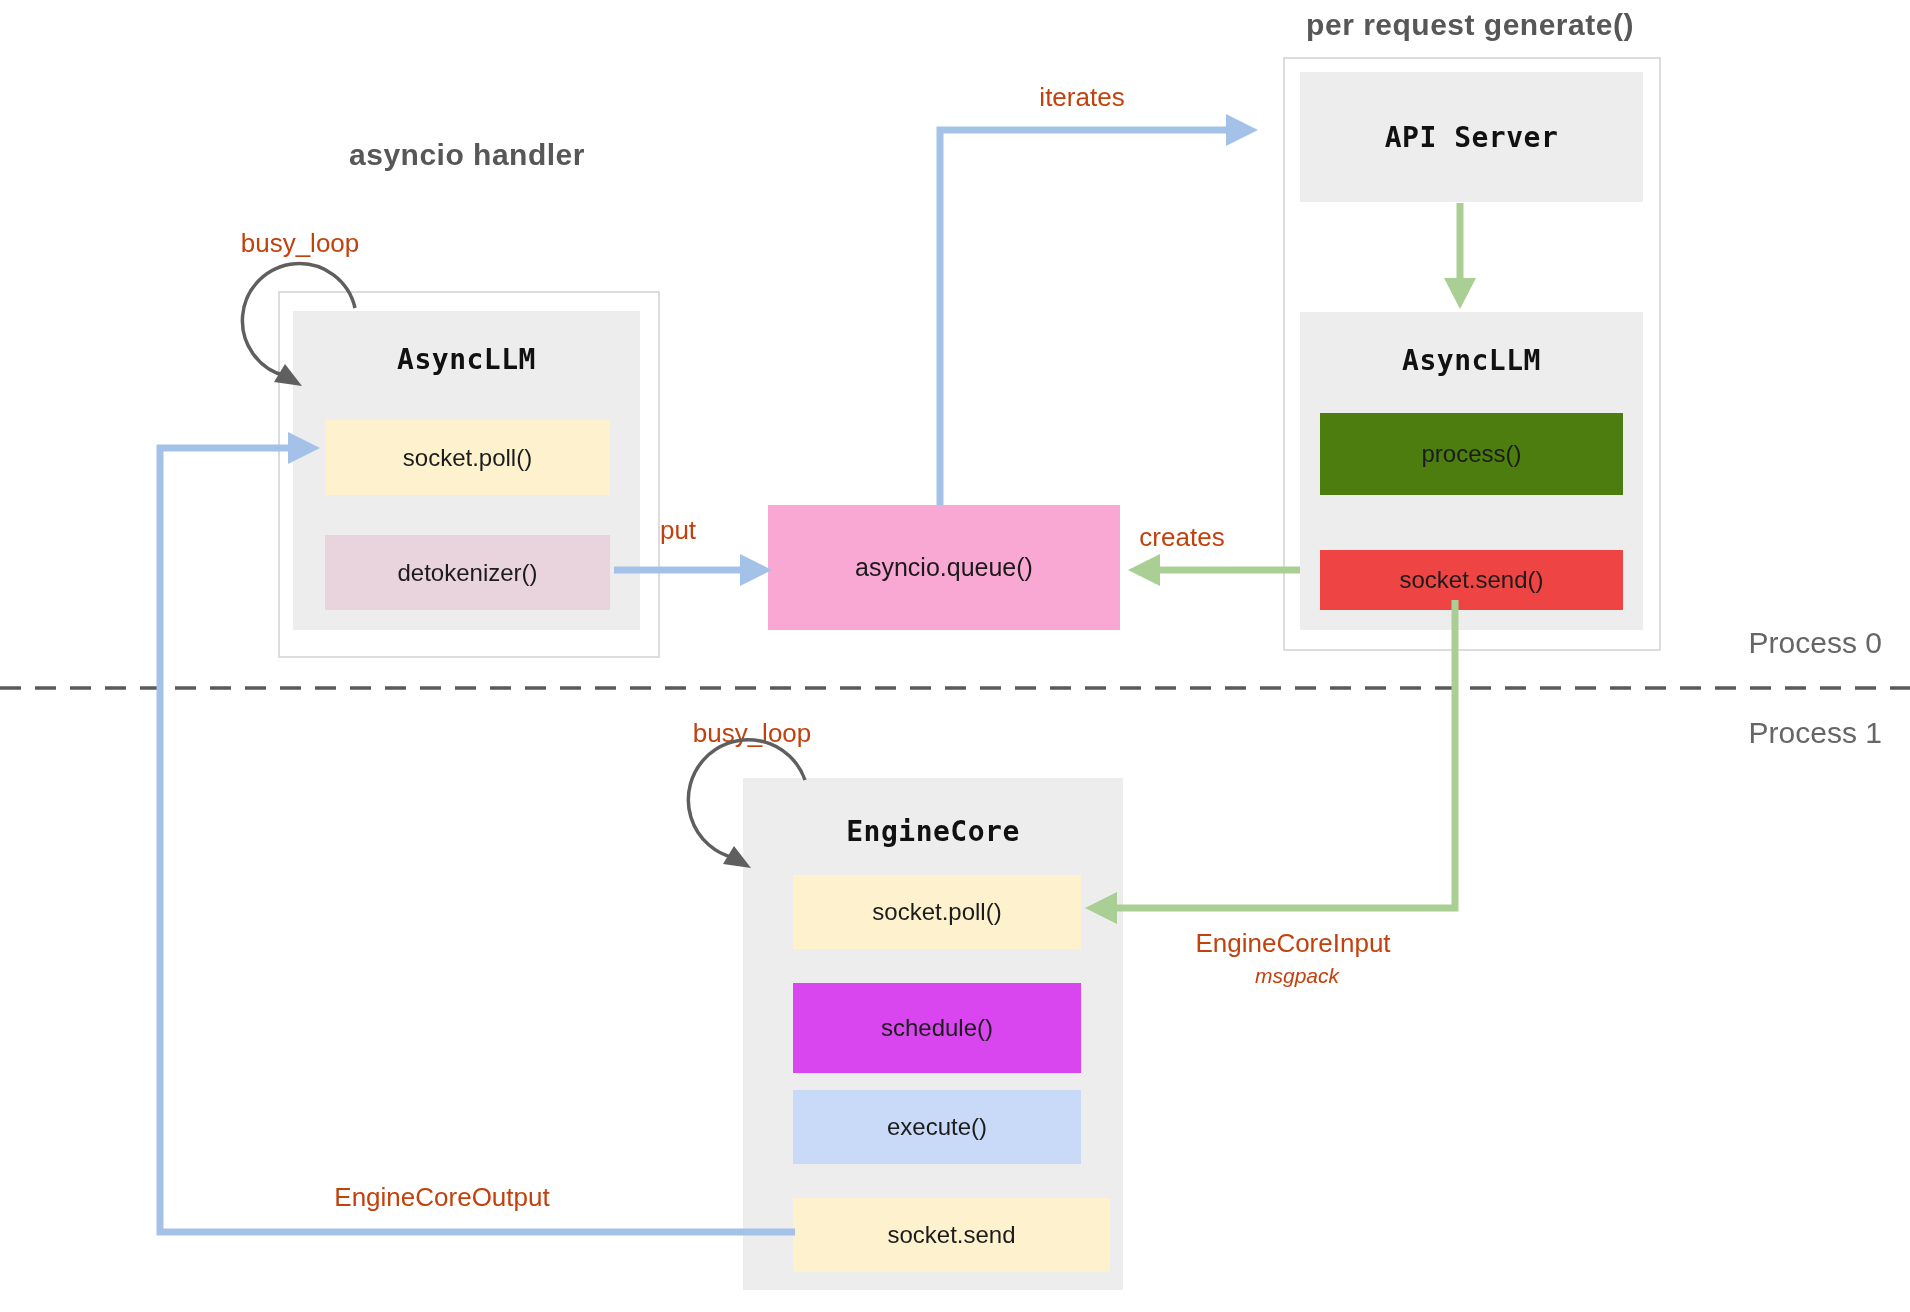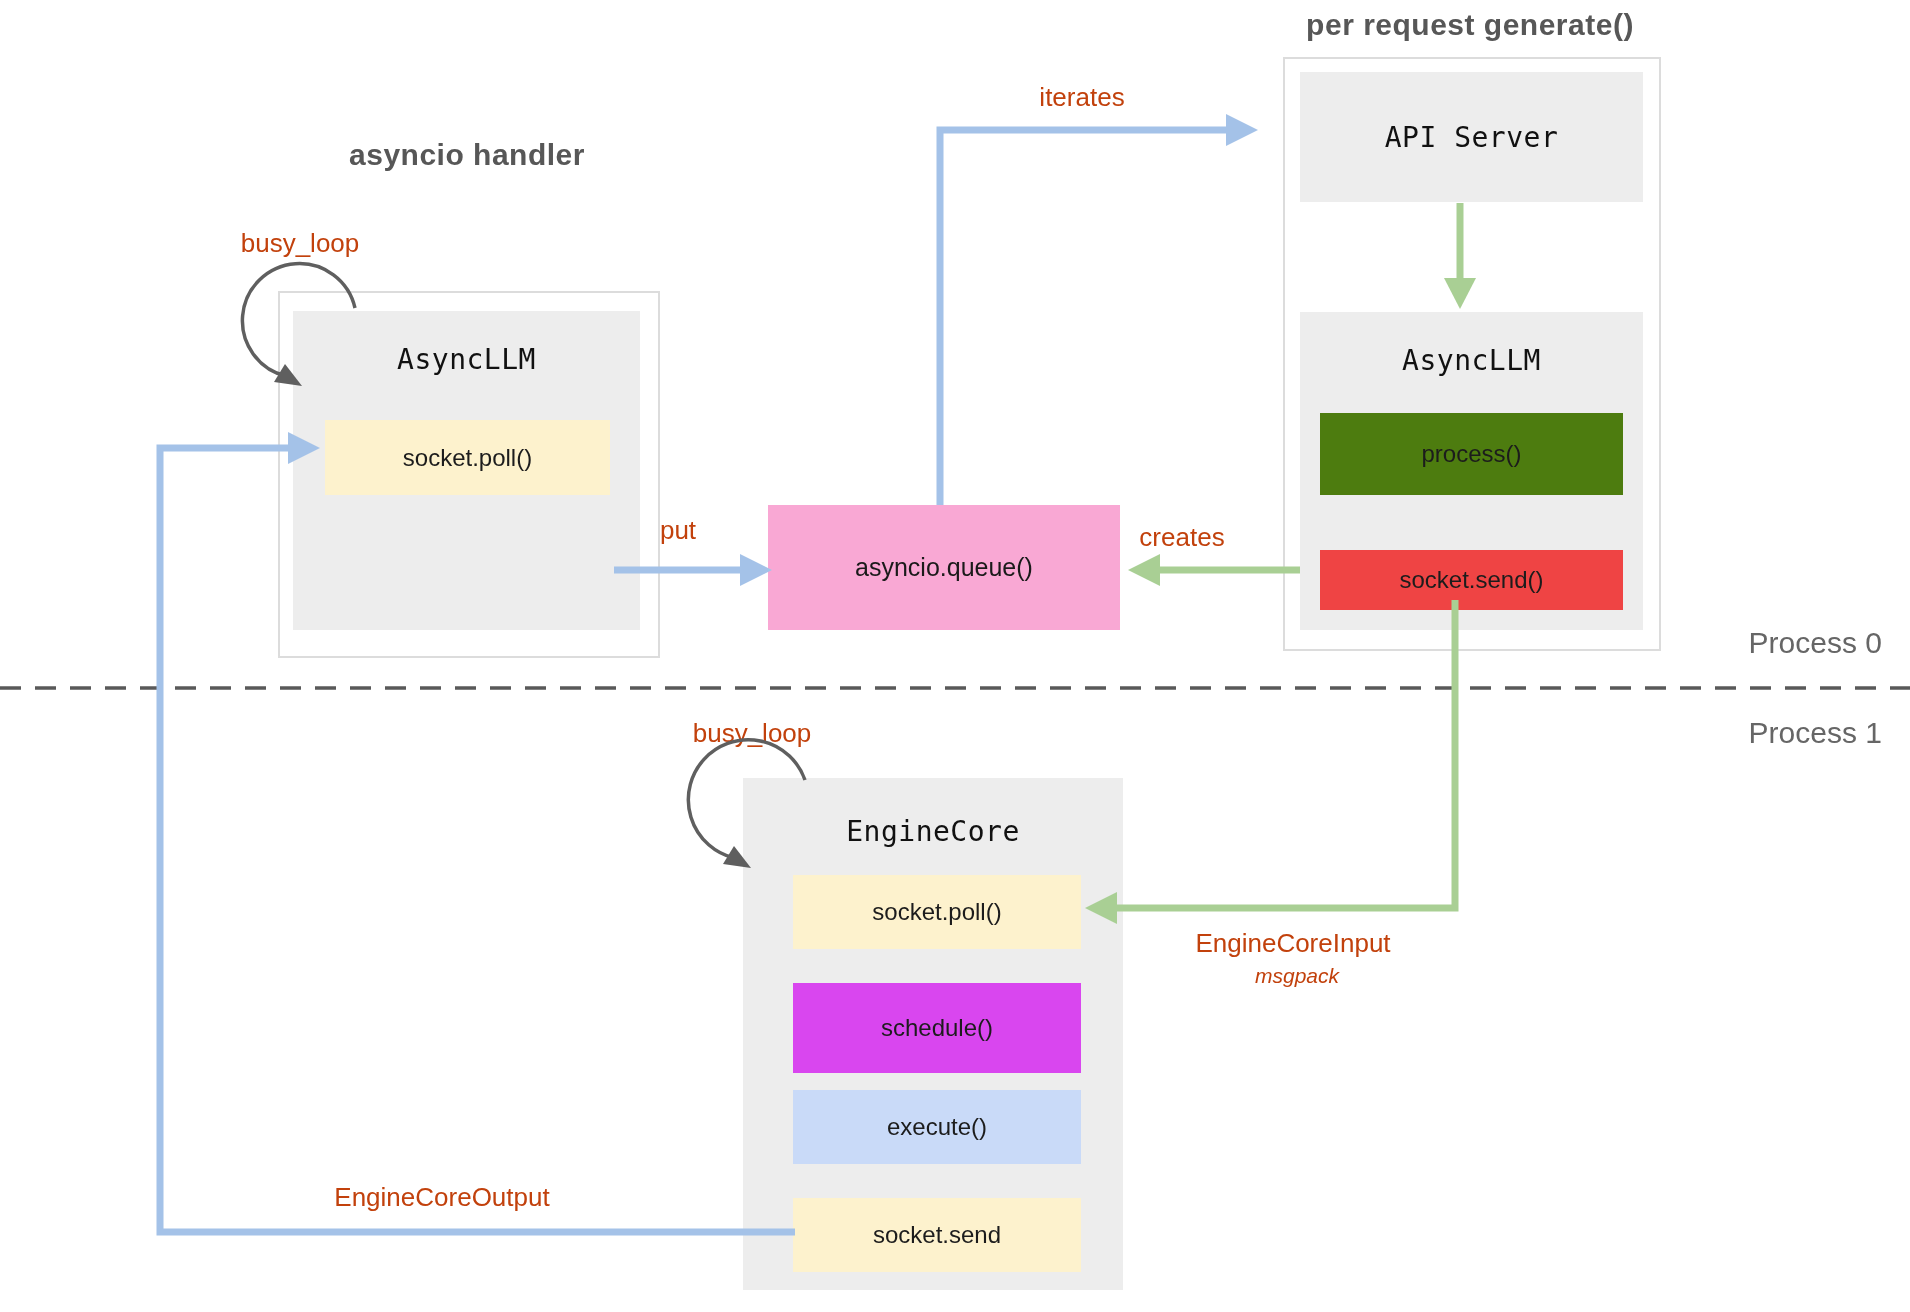--- a/index.html
+++ b/index.html
@@ -18,21 +18,21 @@
     box-sizing:border-box;
   }
   
   .node{
     position:absolute;
     background:#ededed;
     box-sizing:border-box;
   }
   .node-title{
     font-family:"DejaVu Sans Mono", monospace;
-    font-weight:normal;
+    font-weight:bold;
     font-size:28px;
     color:#111111;
     text-align:center;
     letter-spacing:0.5px;
   }
   
   .chip{
     position:absolute;
     display:flex;align-items:center;justify-content:center;
     font-size:24px;
@@ -89,20 +89,21 @@
   <div class="process-lbl" style="top:716px;">Process 1</div>
 
   <div class="lbl" style="left:300px;top:228px;">busy_loop</div>
 
   <div class="container" style="left:278px;top:291px;width:382px;height:367px;"></div>
 
   <div class="node" style="left: 293px; top: 311px; width: 347px; height: 319px; background-color: rgb(237, 237, 237);">
     <div class="node-title" style="margin-top:32px;">AsyncLLM</div>
   </div>
   <div class="chip" style="left: 325px; top: 420px; width: 285px; height: 75px; background-color: rgb(253, 242, 205);">socket.poll()</div>
+  <div class="chip" style="left: 325px; top: 535px; width: 285px; height: 75px; background-color: rgb(233, 211, 221);">detokenizer()</div>
 
   <div class="plainbox" style="left: 768px; top: 505px; width: 352px; height: 125px; background-color: #f9a8d4;">asyncio.queue()</div>
 
   <div class="container" style="left:1283px;top:57px;width:378px;height:594px;"></div>
 
   <div class="node" style="left: 1300px; top: 72px; width: 343px; height: 130px; display: flex; align-items: center; justify-content: center; background-color: rgb(237, 237, 237);">
     <div class="node-title">API Server</div>
   </div>
 
   <div class="node" style="left: 1300px; top: 312px; width: 343px; height: 318px; background-color: rgb(237, 237, 237);">
@@ -112,21 +113,21 @@
   <div class="chip" style="left: 1320px; top: 550px; width: 303px; height: 60px; background-color: #ef4444;">socket.send()</div>
 
   <div class="lbl" style="left:752px;top:718px;">busy_loop</div>
 
   <div class="node" style="left: 743px; top: 778px; width: 380px; height: 512px; background-color: rgb(237, 237, 237);">
     <div class="node-title" style="margin-top:37px;">EngineCore</div>
   </div>
   <div class="chip" style="left: 793px; top: 875px; width: 288px; height: 74px; background-color: rgb(253, 242, 205);">socket.poll()</div>
   <div class="chip" style="left: 793px; top: 983px; width: 288px; height: 90px; background-color: #d946ef;">schedule()</div>
   <div class="chip" style="left: 793px; top: 1090px; width: 288px; height: 74px; background-color: rgb(201, 218, 248);">execute()</div>
-  <div class="chip" style="left: 793px; top: 1198px; width: 288px; height: 74px; background-color: rgb(253, 242, 205);">socket.send</div>
+  <div class="chip" style="left: 793px; top: 1198px; width: 317px; height: 74px; background-color: rgb(253, 242, 205);">socket.send</div>
 
   <div class="lbl" style="left:1082px;top:82px;">iterates</div>
   <div class="lbl" style="left:678px;top:515px;">put</div>
   <div class="lbl" style="left:1182px;top:522px;">creates</div>
   <div class="lbl" style="left:442px;top:1182px;">EngineCoreOutput</div>
   <div class="lbl" style="left:1293px;top:928px;">EngineCoreInput</div>
   <div class="lbl lbl-italic" style="left:1297px;top:964px;">msgpack</div>
 
   <svg class="overlay" viewBox="0 0 1910 1312" xmlns="http://www.w3.org/2000/svg">
 

